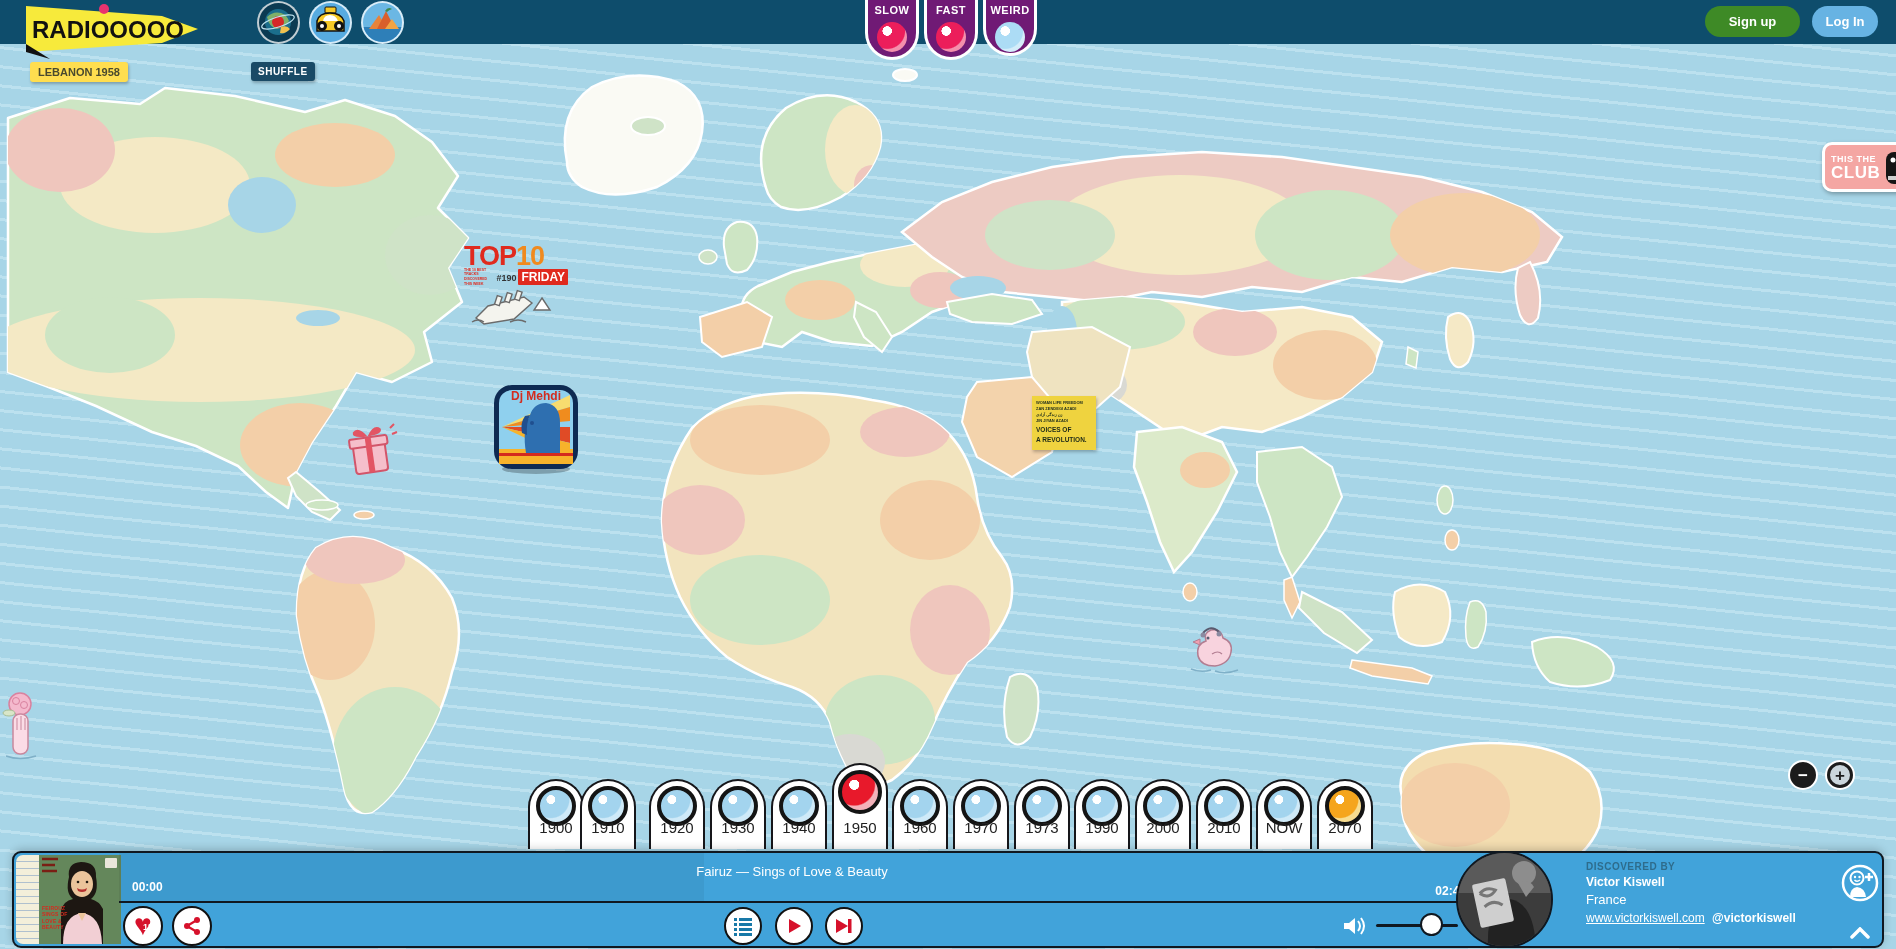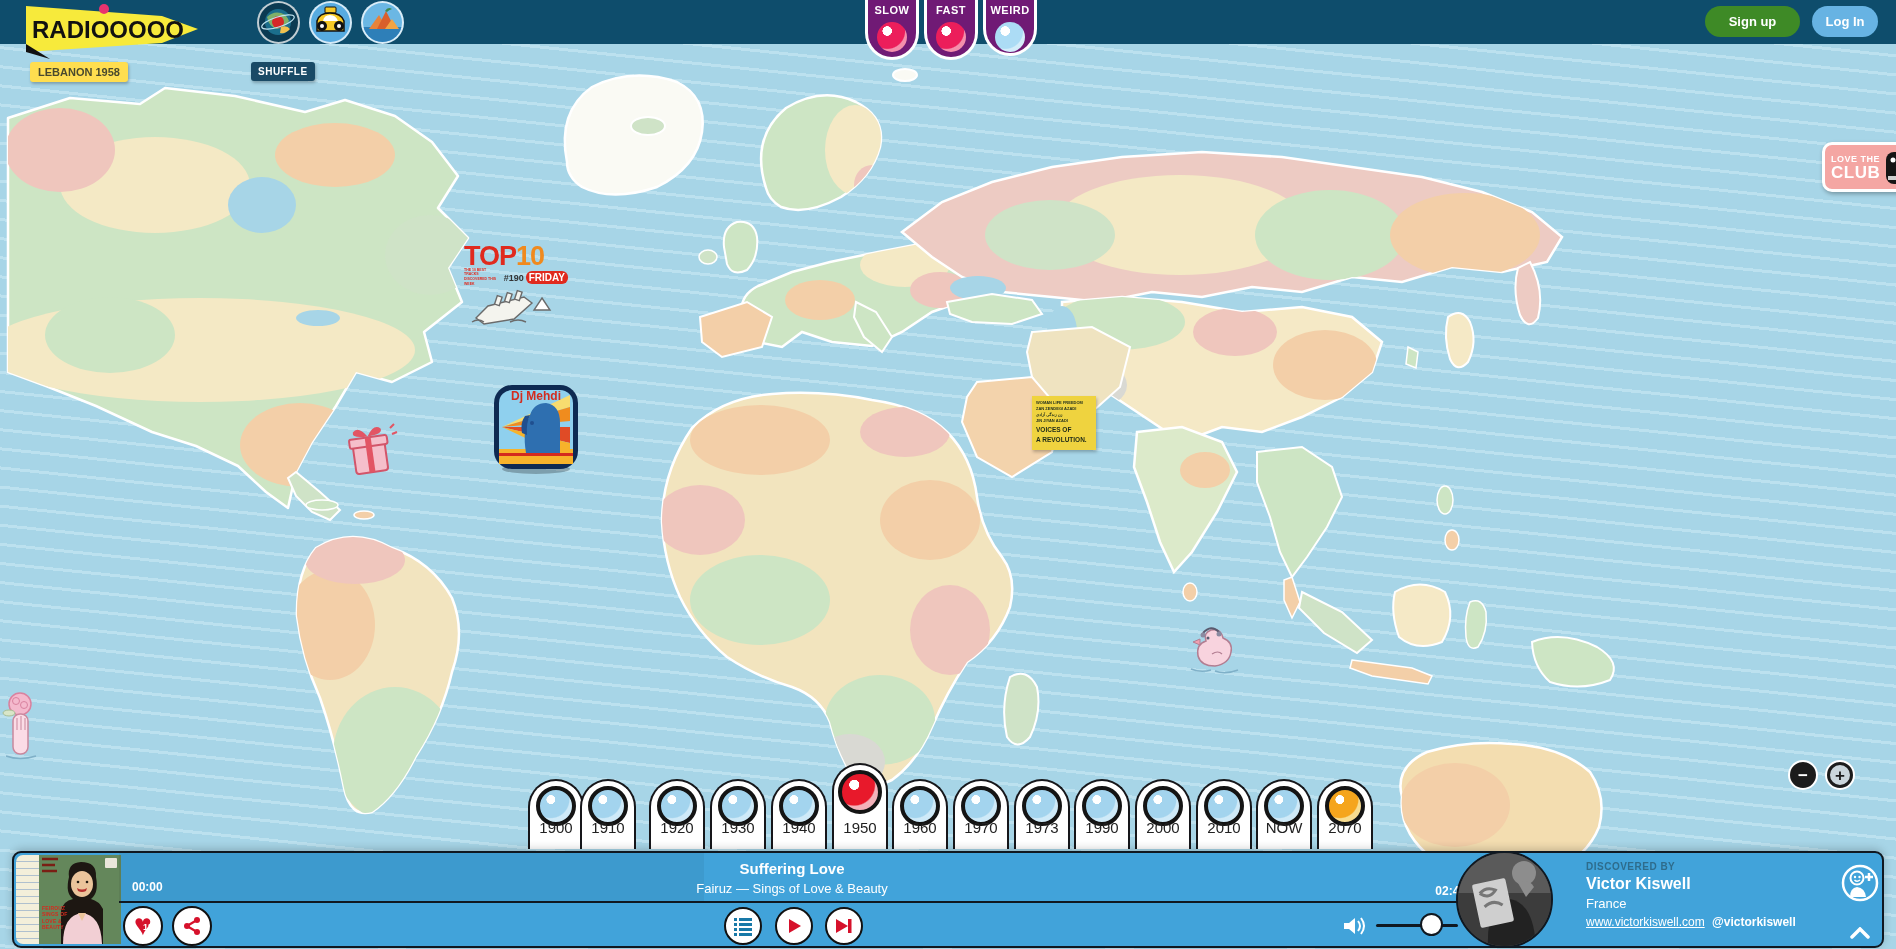--- a/index.html
+++ b/index.html
@@ -78,37 +78,37 @@
   .heartglyph{color:#D6112B;font-size:30px;line-height:1;margin-top:-3px;}
   .heartnum{position:absolute;top:14px;left:0;width:100%;text-align:left;color:#fff;font-size:9px;font-weight:bold;padding-left:18px;}
   #volicon{position:absolute;left:1328px;top:62px;cursor:pointer;}
   #voltrack{position:absolute;left:1362px;top:71px;width:82px;height:3px;background:#101820;border-radius:2px;cursor:pointer;}
   #volknob{position:absolute;left:1406px;top:60px;width:23px;height:23px;border-radius:50%;background:#fff;
     border:2px solid #101820;box-sizing:border-box;cursor:pointer;}
   #avatar{position:absolute;left:1442px;top:-2px;width:97px;height:97px;border-radius:50%;border:2px solid #101820;
     overflow:hidden;box-sizing:border-box;cursor:pointer;background:#444;}
   #discblock{position:absolute;left:1572px;top:8px;color:#fff;}
   #disclabel{font-size:10px;font-weight:bold;color:#2E6C8C;letter-spacing:.5px;}
-  #discname{font-size:16px;font-weight:bold;margin-top:3px;}
+  #discname{font-size:12px;font-weight:bold;margin-top:3px;}
   #disccountry{font-size:13px;margin-top:3px;}
   #disclinks{font-size:12px;margin-top:4px;}
   #discsite{text-decoration:underline;cursor:pointer;}
   #dischandle{font-weight:bold;margin-left:4px;cursor:pointer;}
   #followbtn{position:absolute;left:1826px;top:10px;cursor:pointer;}
   #collapsebtn{position:absolute;left:1836px;top:72px;cursor:pointer;}
 
   
   .deco{position:absolute;z-index:15;}
   #top10{left:464px;top:245px;width:104px;cursor:pointer;}
   .t10row{display:flex;align-items:flex-start;}
   .t10top{font-size:27px;font-weight:900;color:#E02A1E;line-height:.85;letter-spacing:-1px;}
   .t10ten{font-size:27px;font-weight:900;color:#F08A1E;line-height:.85;letter-spacing:-1px;}
   .t10subs{font-size:3.5px;color:#E02A1E;font-weight:bold;line-height:1.3;width:44px;}
   .t10issue{font-size:9px;font-weight:900;color:#333;margin:1px 2px 0 2px;}
-  .t10friday{font-size:10px;font-weight:900;color:#fff;background:#E02A1E;padding:1px 3px;border-radius:6px;}
+  .t10friday{font-size:12px;font-weight:900;color:#fff;background:#E02A1E;padding:1px 3px;border-radius:1px;}
   #voices{left:1032px;top:396px;width:64px;height:54px;background:#EFD33F;box-shadow:1px 2px 3px rgba(0,0,0,.25);
     padding:4px 4px;box-sizing:border-box;cursor:pointer;}
   .vline{font-size:4px;font-weight:bold;color:#24321e;line-height:1.5;}
   .vbig{font-size:6.5px;font-weight:900;color:#1d2a18;line-height:1.25;margin-top:2px;}
 </style>
 </head>
 <body>
 
 <div id="app">
 
@@ -403,21 +403,21 @@
       </div>
     <div class="dtab special" style="left:1317px">
         <div class="dball"></div>
         <div class="dlabel">2070</div>
       </div>
 
     <div class="abs" id="lebanon">LEBANON 1958</div>
     <div class="abs" id="shuffle">SHUFFLE</div>
     <div class="abs" id="joinclub">
       <div>
-        <div class="jc1">LOVE THE</div>
+        <div class="jc1">THIS THE</div>
         <div class="jc2">CLUB</div>
       </div>
       <svg width="26" height="34" viewBox="0 0 26 34">
         <rect x="2" y="2" width="24" height="32" rx="8" fill="#151515"></rect>
         <circle cx="9" cy="10" r="2.5" fill="#fff"></circle>
         <rect x="4" y="26" width="18" height="4" fill="#fff" opacity=".8"></rect>
       </svg>
     </div>
     <div class="zoombtn" id="zoomout">−</div>
     <div class="zoombtn" id="zoomin">+</div>
@@ -498,21 +498,20 @@
         <path d="M39,58 L43,66 L47,58" fill="#EBC49B"></path>
       </svg>
     </div>
     <div id="albumtext">FEIROUZ SINGS OF LOVE &amp; BEAUTY</div>
 
     <div id="shade"></div>
     <div id="progressline"></div>
 
     <div id="elapsed">00:00</div>
     <div id="titleblock">
-      <div id="ttitle">Suffering Love</div>
       <div id="tartist">Fairuz — Sings of Love &amp; Beauty</div>
     </div>
     <div id="duration">02:43</div>
 
     <div class="cbtn" id="likebtn">
       <span class="heartglyph">♥</span>
       <span class="heartnum">184</span>
     </div>
     <div class="cbtn" id="sharebtn">
       <svg width="20" height="20" viewBox="0 0 20 20">

